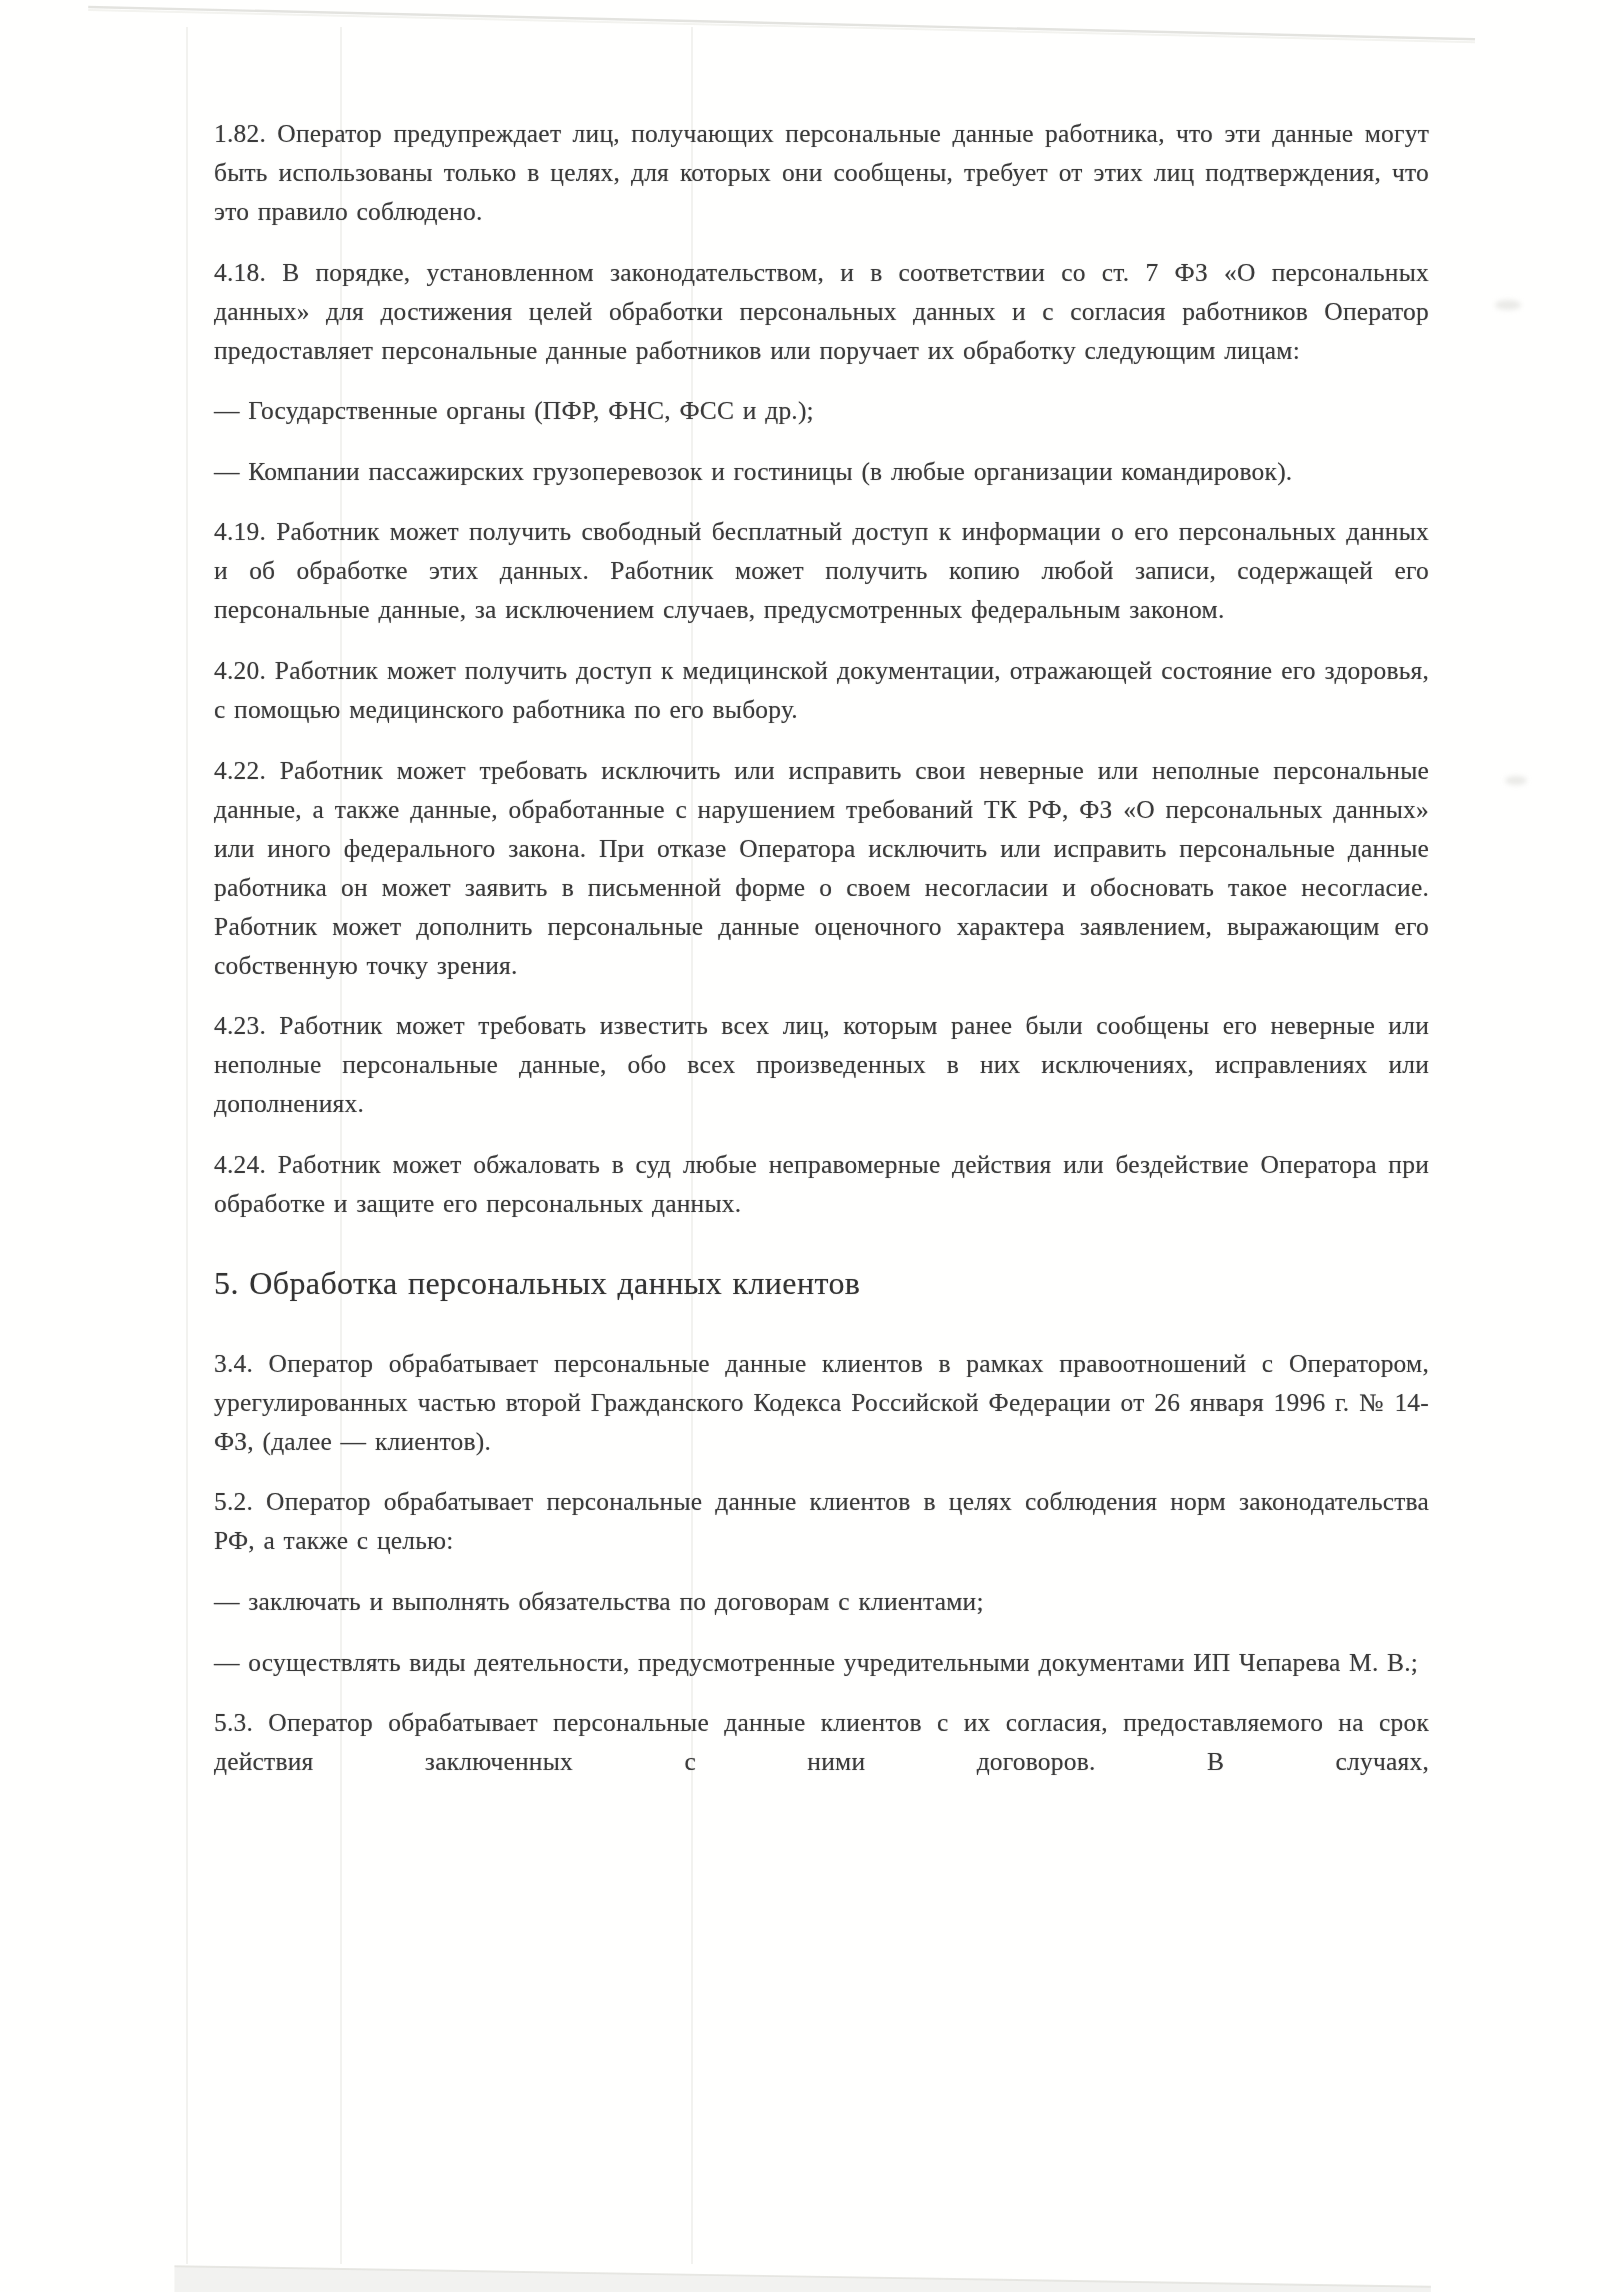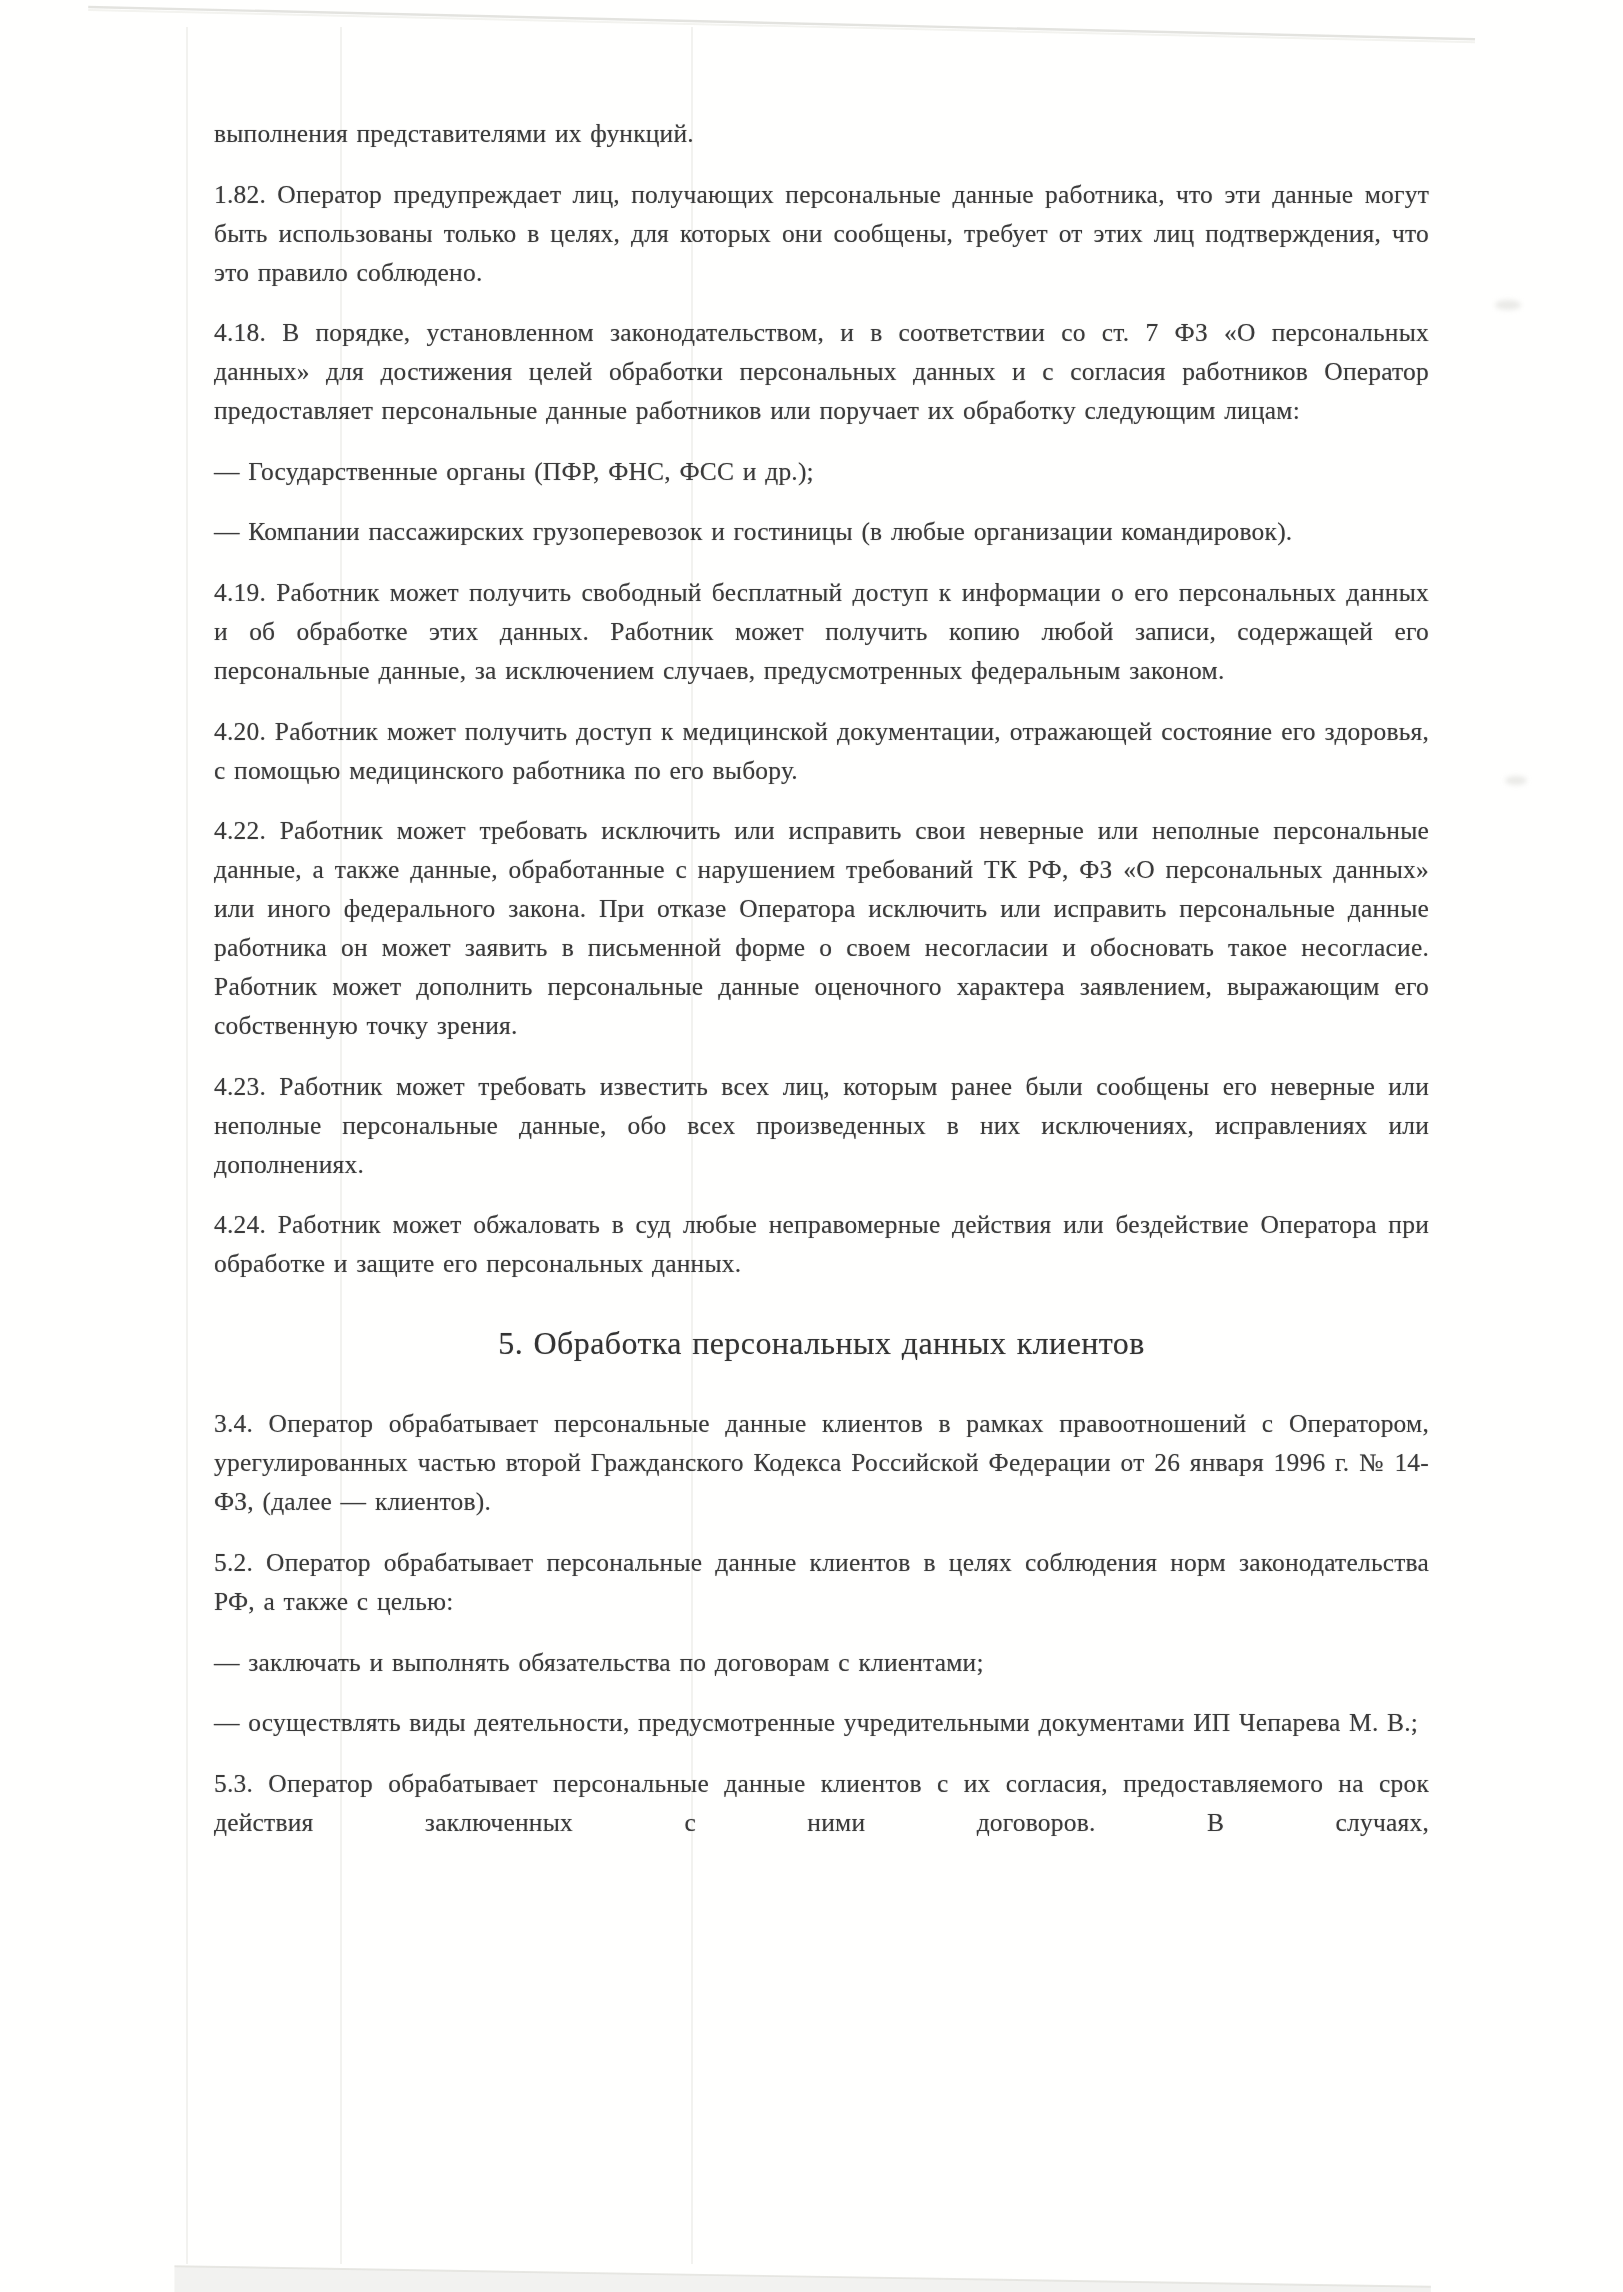--- a/index.html
+++ b/index.html
@@ -57,21 +57,21 @@
     word-spacing: 2px;
     letter-spacing: 0.2px;
     text-shadow: 0 0 1px rgba(55, 55, 55, 0.45);
   }
   .doc p {
     margin: 0 0 21.6px 0;
   }
   .doc h2 {
     font-size: 32px;
     font-weight: normal;
-    text-align: center;
+    text-align: left;
     margin: 41px 0 41px 0;
     color: #333333;
     letter-spacing: 0.4px;
   }
   .justify-last {
     text-align-last: justify;
   }
 </style>
 </head>
 <body>
@@ -84,21 +84,20 @@
   </svg>
 
   <div class="fold-line fold-1"></div>
   <div class="fold-line fold-2"></div>
   <div class="fold-line fold-3"></div>
 
   <div class="smudge smudge-1"></div>
   <div class="smudge smudge-2"></div>
 
   <main class="doc" id="doc">
-      <p>выполнения представителями их функций.</p>
       <p>1.82. Оператор предупреждает лиц, получающих персональные данные работника, что эти данные могут быть использованы только в целях, для которых они сообщены, требует от этих лиц подтверждения, что это правило соблюдено.</p>
       <p>4.18. В порядке, установленном законодательством, и в соответствии со ст. 7 ФЗ «О персональных данных» для достижения целей обработки персональных данных и с согласия работников Оператор предоставляет персональные данные работников или поручает их обработку следующим лицам:</p>
       <p>— Государственные органы (ПФР, ФНС, ФСС и др.);</p>
       <p>— Компании пассажирских грузоперевозок и гостиницы (в любые организации командировок).</p>
       <p>4.19. Работник может получить свободный бесплатный доступ к информации о его персональных данных и об обработке этих данных. Работник может получить копию любой записи, содержащей его персональные данные, за исключением случаев, предусмотренных федеральным законом.</p>
       <p>4.20. Работник может получить доступ к медицинской документации, отражающей состояние его здоровья, с помощью медицинского работника по его выбору.</p>
       <p>4.22. Работник может требовать исключить или исправить свои неверные или неполные персональные данные, а также данные, обработанные с нарушением требований ТК РФ, ФЗ «О персональных данных» или иного федерального закона. При отказе Оператора исключить или исправить персональные данные работника он может заявить в письменной форме о своем несогласии и обосновать такое несогласие. Работник может дополнить персональные данные оценочного характера заявлением, выражающим его собственную точку зрения.</p>
       <p>4.23. Работник может требовать известить всех лиц, которым ранее были сообщены его неверные или неполные персональные данные, обо всех произведенных в них исключениях, исправлениях или дополнениях.</p>
       <p>4.24. Работник может обжаловать в суд любые неправомерные действия или бездействие Оператора при обработке и защите его персональных данных.</p>
       <h2>5. Обработка персональных данных клиентов</h2>

